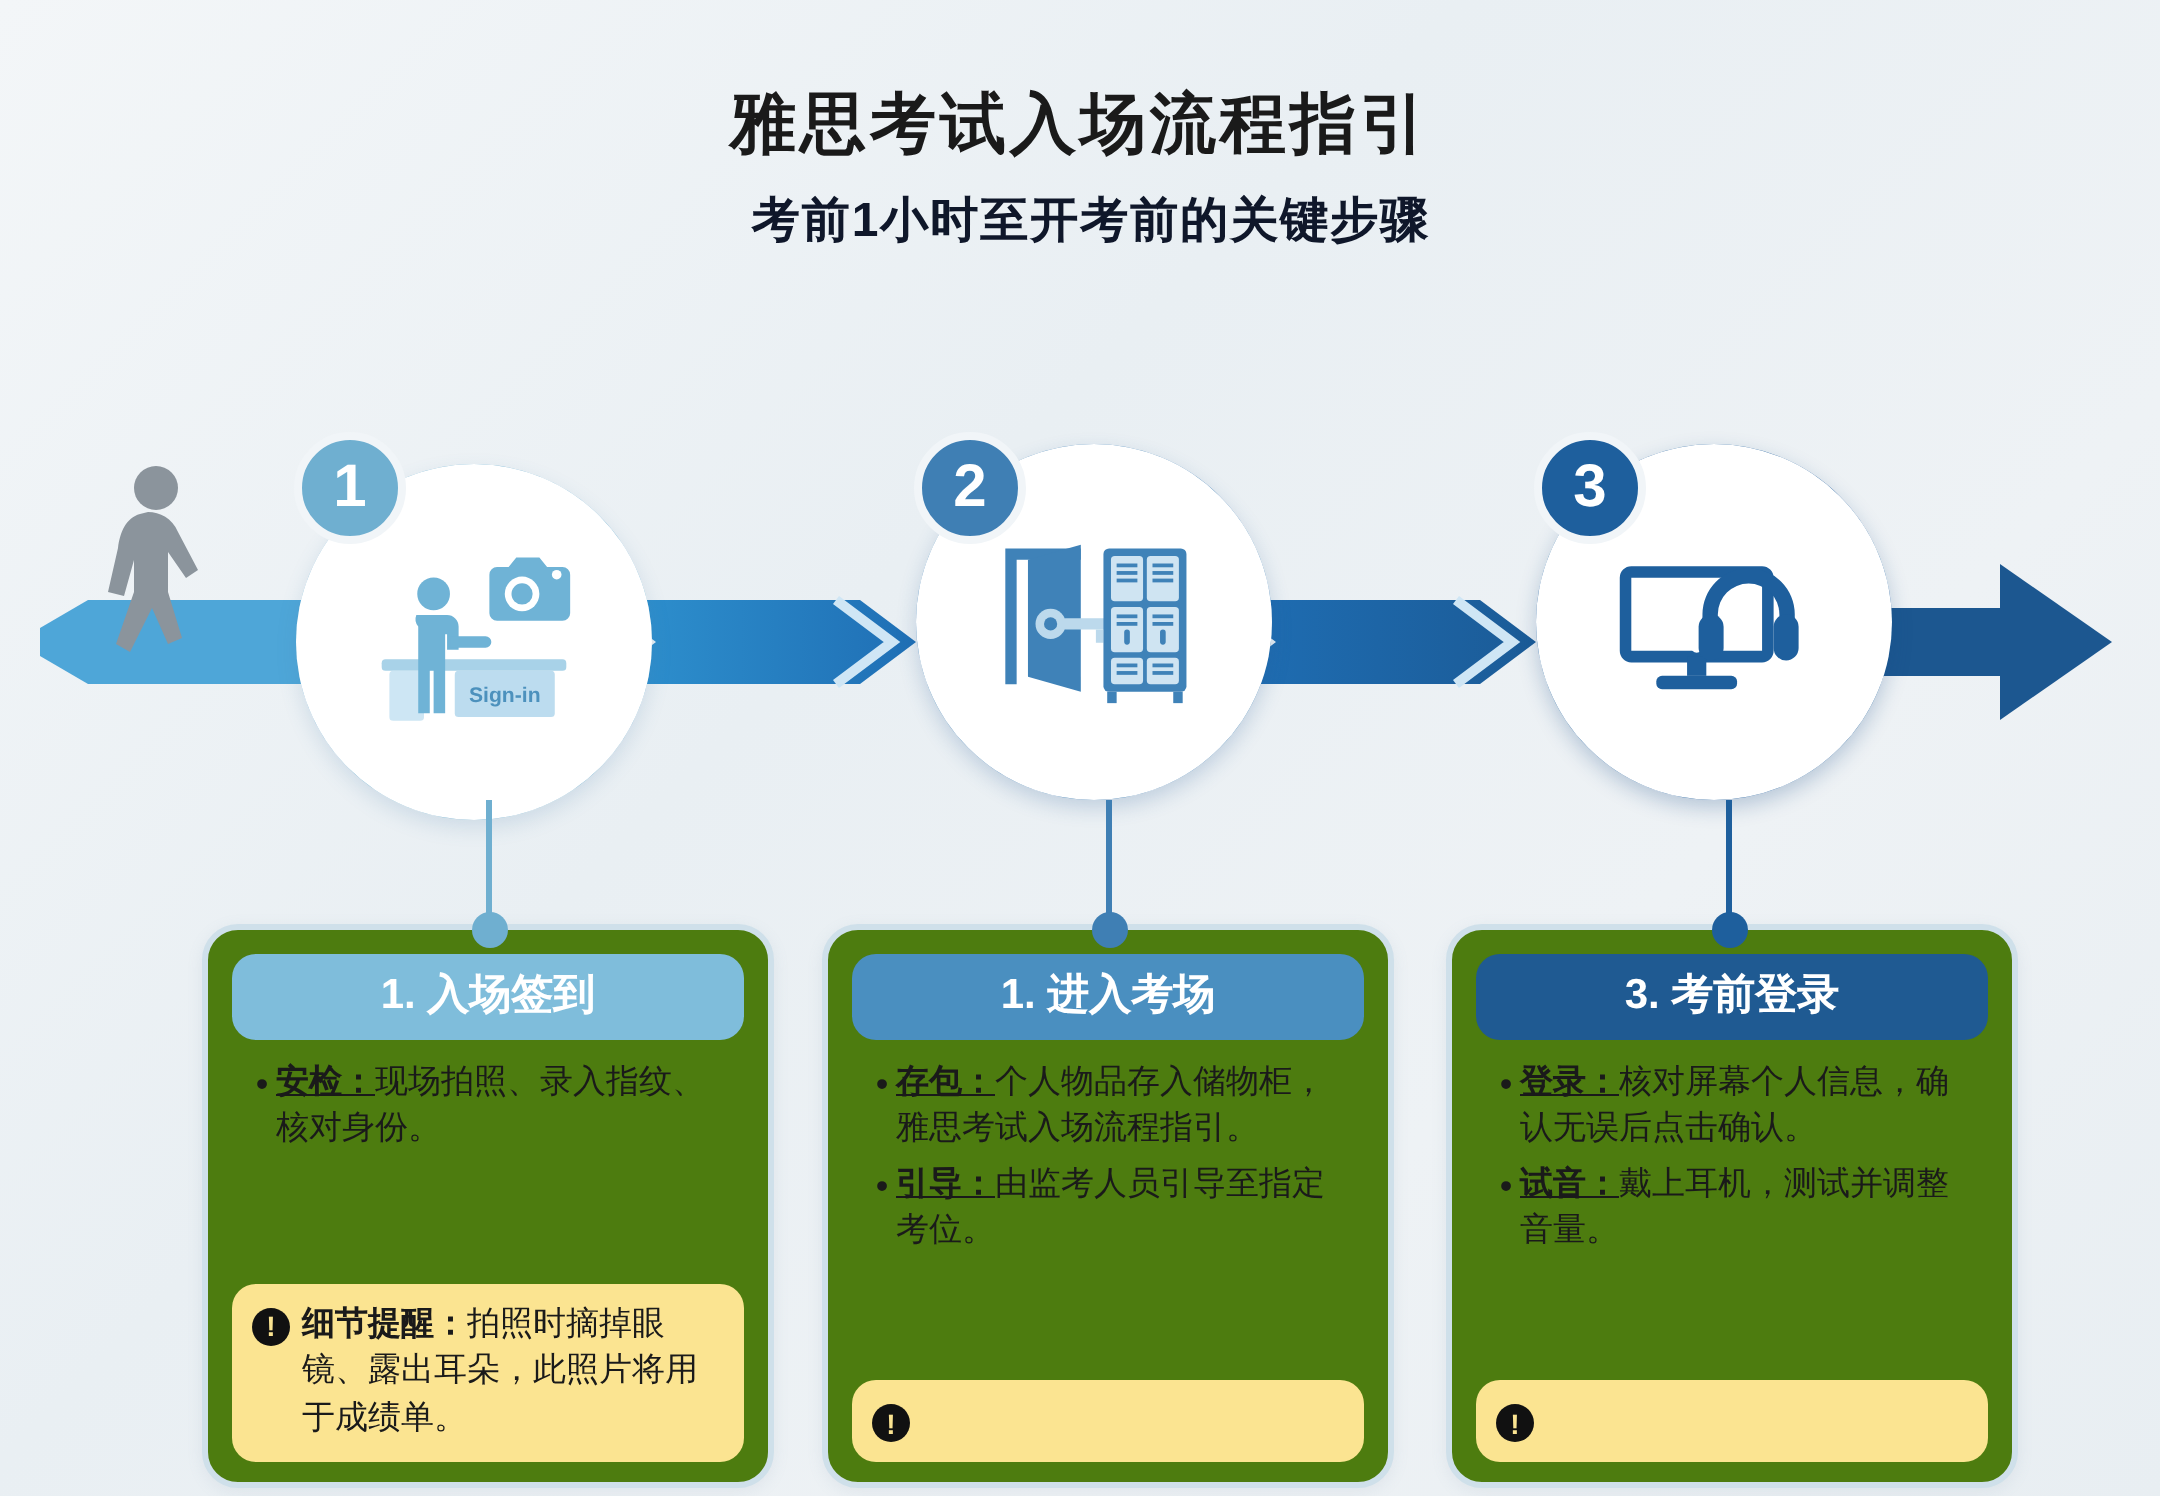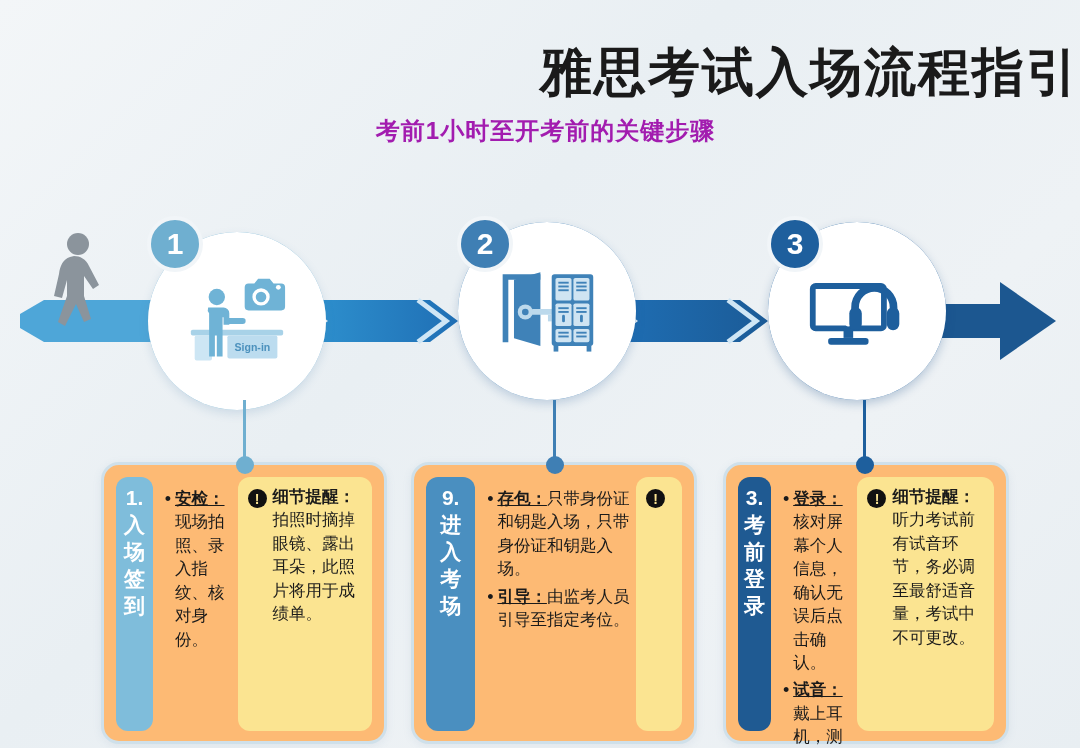--- a/index.html
+++ b/index.html
@@ -9,25 +9,25 @@
     overflow: hidden;
   }
   body {
     background: linear-gradient(135deg, #f3f6f8 0%, #e9eff3 40%, #eef2f5 70%, #e8eef2 100%);
     position: relative;
   }
 
   
   .header { width: 100%; text-align: center; padding-top: 44px; }
   .title {
-    font-size: 52px; font-weight: bold; color: #1a1a1a;
-    letter-spacing: 2px; line-height: 1.1; text-align: right;
+    font-size: 33px; font-weight: bold; color: #1a1a1a;
+    letter-spacing: 2px; line-height: 1.1;
   }
   .subtitle {
-    margin-top: 14px; font-size: 24px; color: #a21caf;
+    margin-top: 14px; font-size: 24px; color: #0f172a;
     font-weight: 600; letter-spacing: 1px; margin-left: 11px;
   }
 
   
   .flow { position: absolute; left: 0; top: 196px; width: 1080px; height: 230px; }
   .flow svg { display: block; }
 
   
   .step-circle {
     position: absolute; width: 178px; height: 178px;
@@ -62,23 +62,23 @@
   
   .stem { position: absolute; width: 3px; z-index: 2; }
   .stem-dot {
     position: absolute; width: 18px; height: 18px; border-radius: 50%; z-index: 3;
   }
 
   
   .cards { position: absolute; left: 0; top: 462px; width: 1080px; height: 286px; }
   .card {
     position: absolute; width: 286px; height: 282px;
-    background: #fdba74; border: 3px solid #cfe0ea; border-radius: 18px;
+    background: #4d7c0f; border: 3px solid #cfe0ea; border-radius: 18px;
     padding: 12px 12px 10px 12px;
-    display: flex; flex-direction: row;
+    display: flex; flex-direction: column;
     box-shadow: 0 2px 8px rgba(120,150,175,.12);
   }
   .c1 { left: 101px; }
   .c2 { left: 411px; }
   .c3 { left: 723px; }
 
   .card-head {
     border-radius: 12px; color: #fff; text-align: center;
     font-weight: bold; font-size: 21px; line-height: 1.28;
     padding: 8px 6px;
@@ -299,26 +299,26 @@
       </div>
     </div>
     <div class="warn">
       <span class="warn-icon">!</span>
       <span class="warn-text"><span class="warn-label">细节提醒：</span><span>拍照时摘掉眼镜、露出耳朵，此照片将用于成绩单。</span></span>
     </div>
   </div>
 
   <div class="card c2">
     <div class="card-head head2">
-      <div>9. 进入考场</div>
+      <div>1. 进入考场</div>
     </div>
     <div class="bullets">
       <div class="bullet">
         <span class="dot">•</span>
-        <span class="btext"><span class="blabel">存包：</span><span>只带身份证和钥匙入场，只带身份证和钥匙入场。</span></span>
+        <span class="btext"><span class="blabel">存包：</span><span>个人物品存入储物柜，雅思考试入场流程指引。</span></span>
       </div>
       <div class="bullet">
         <span class="dot">•</span>
         <span class="btext"><span class="blabel">引导：</span><span>由监考人员引导至指定考位。</span></span>
       </div>
     </div>
     <div class="warn">
       <span class="warn-icon">!</span>
     </div>
   </div>
@@ -332,17 +332,16 @@
         <span class="dot">•</span>
         <span class="btext"><span class="blabel">登录：</span><span>核对屏幕个人信息，确认无误后点击确认。</span></span>
       </div>
       <div class="bullet">
         <span class="dot">•</span>
         <span class="btext"><span class="blabel">试音：</span><span>戴上耳机，测试并调整音量。</span></span>
       </div>
     </div>
     <div class="warn">
       <span class="warn-icon">!</span>
-      <span class="warn-text"><span class="warn-label">细节提醒：</span><span>听力考试前有试音环节，务必调至最舒适音量，考试中不可更改。</span></span>
     </div>
   </div>
 
 </div>
 
 </body></html>

